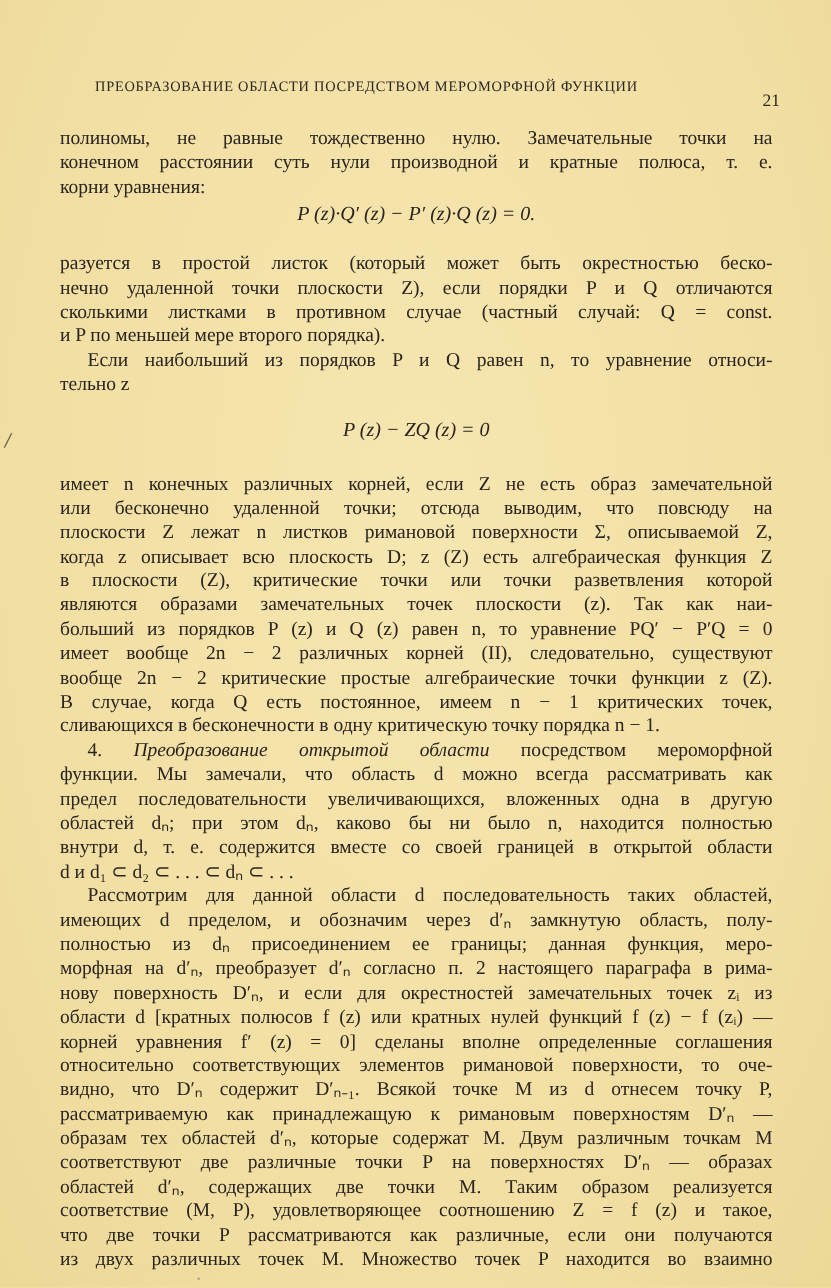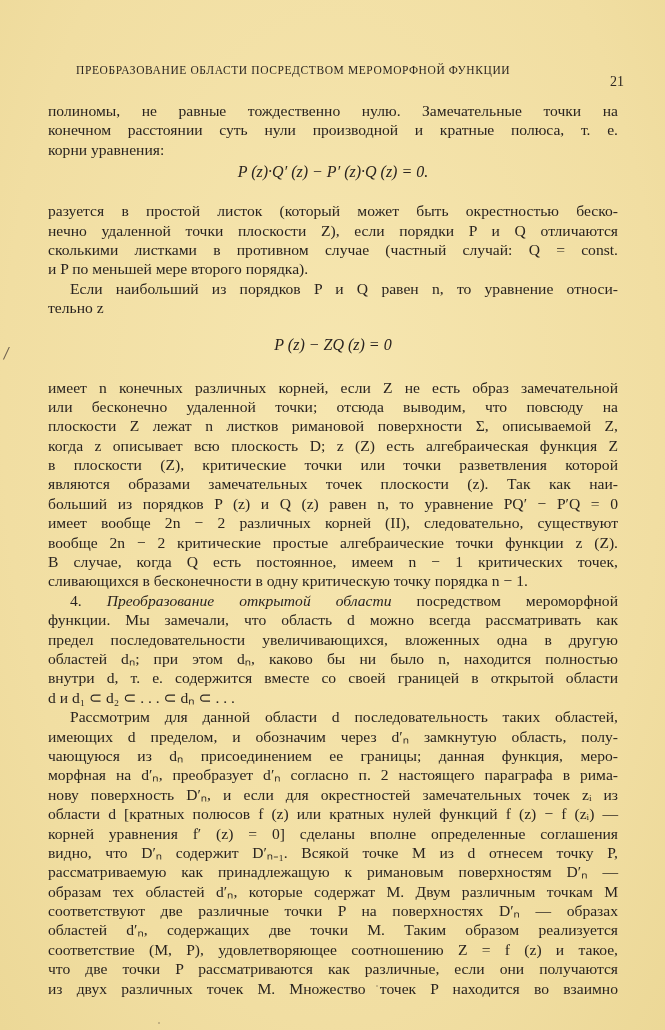--- a/index.html
+++ b/index.html
@@ -154,25 +154,26 @@
       <span class="line">функции. Мы замечали, что область d можно всегда рассматривать как</span>
       <span class="line">предел последовательности увеличивающихся, вложенных одна в другую</span>
       <span class="line">областей dₙ; при этом dₙ, каково бы ни было n, находится полностью</span>
       <span class="line">внутри d, т. е. содержится вместе со своей границей в открытой области</span>
       <span class="line last">d и d₁ ⊂ d₂ ⊂ . . . ⊂ dₙ ⊂ . . .</span>
     </div>
 
     <div>
       <span class="line indent">Рассмотрим для данной области d последовательность таких областей,</span>
       <span class="line">имеющих d пределом, и обозначим через d′ₙ замкнутую область, полу-</span>
-      <span class="line">чающуюся из dₙ присоединением ее границы; данная функция, меро-</span>
+      <span class="line">полностью из dₙ присоединением ее границы; данная функция, меро-</span>
       <span class="line">морфная на d′ₙ, преобразует d′ₙ согласно п. 2 настоящего параграфа в рима-</span>
       <span class="line">нову поверхность D′ₙ, и если для окрестностей замечательных точек zᵢ из</span>
       <span class="line">области d [кратных полюсов f (z) или кратных нулей функций f (z) − f (zᵢ) —</span>
       <span class="line">корней уравнения f′ (z) = 0] сделаны вполне определенные соглашения</span>
+      <span class="line">относительно соответствующих элементов римановой поверхности, то оче-</span>
       <span class="line">видно, что D′ₙ содержит D′ₙ₋₁. Всякой точке M из d отнесем точку P,</span>
       <span class="line">рассматриваемую как принадлежащую к римановым поверхностям D′ₙ —</span>
       <span class="line">образам тех областей d′ₙ, которые содержат M. Двум различным точкам M</span>
       <span class="line">соответствуют две различные точки P на поверхностях D′ₙ — образах</span>
       <span class="line">областей d′ₙ, содержащих две точки M. Таким образом реализуется</span>
       <span class="line">соответствие (M, P), удовлетворяющее соотношению Z = f (z) и такое,</span>
       <span class="line">что две точки P рассматриваются как различные, если они получаются</span>
       <span class="line">из двух различных точек M. Множество точек P находится во взаимно</span>
 
     </div>

